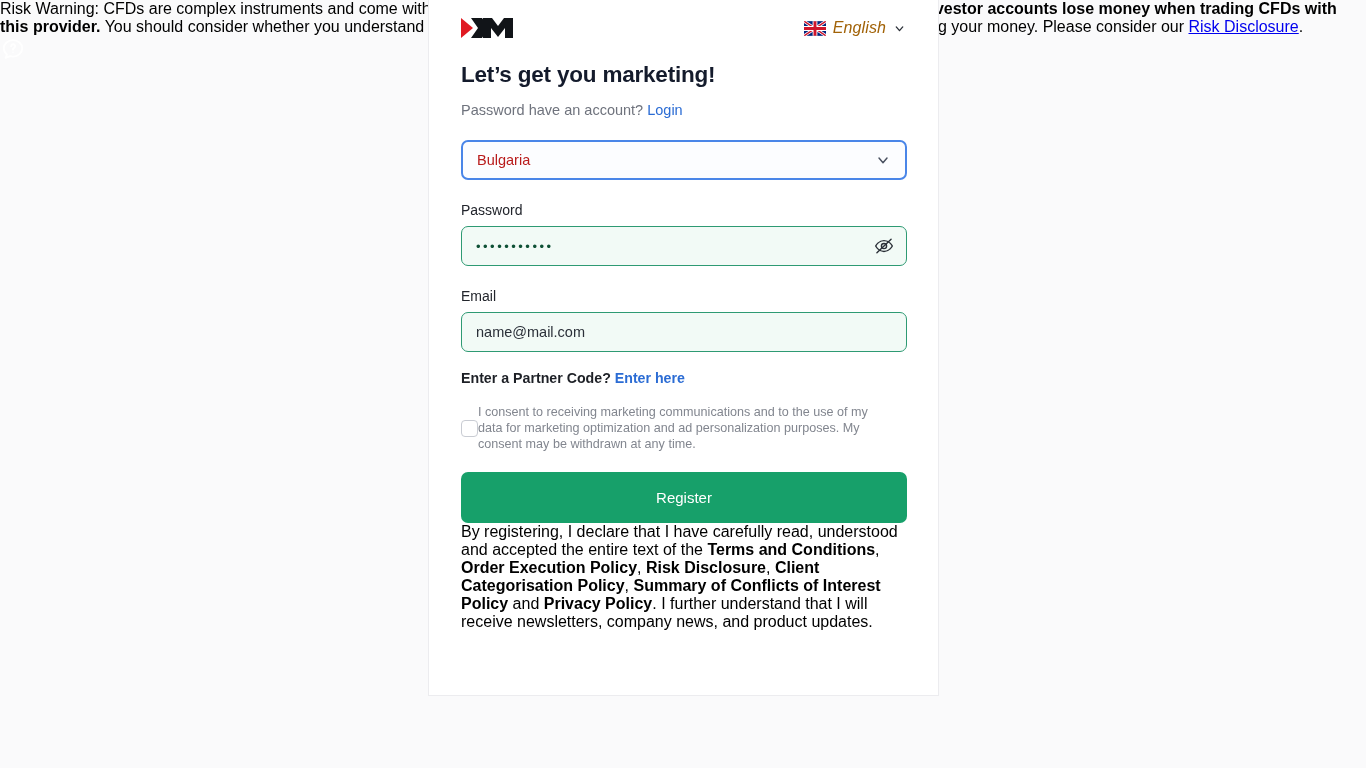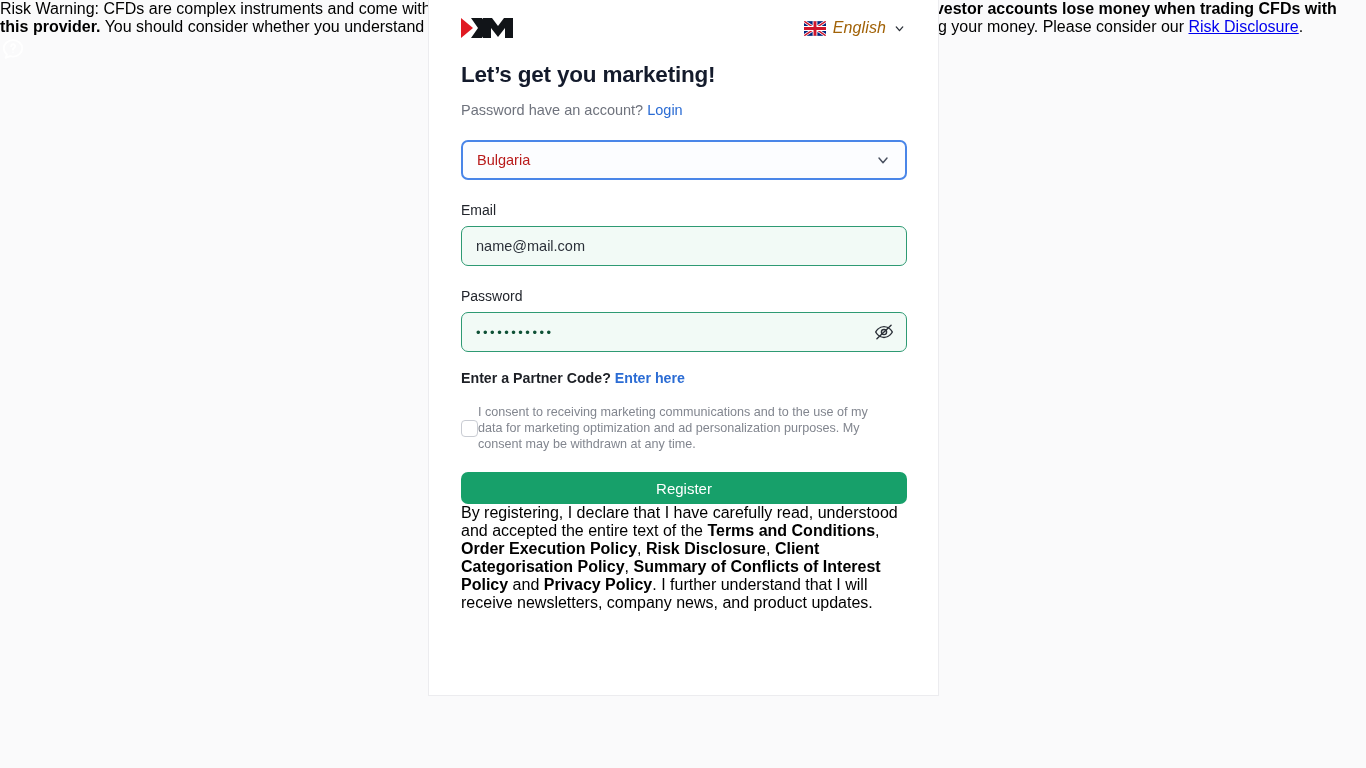--- a/index.html
+++ b/index.html
@@ -137,21 +137,21 @@
     font-size: 12.6px;
     line-height: 16px;
     color: #82868f;
     max-width: 400px;
   }
 
   
   .btn-register {
     margin-top: 20px;
     width: 446px;
-    height: 32px;
+    height: 51px;
     background: #17a06a;
     border: none;
     border-radius: 7px;
     color: #ffffff;
     font-size: 15px;
     font-family: "Liberation Sans", sans-serif;
     cursor: pointer;
   }</style>
 </head>
 <body>
@@ -194,45 +194,45 @@
       <a class="link" href="#">Login</a>
     </div>
 
     
     <div class="field">
       <div class="control select">
         <span>Bulgaria</span>
         <svg width="16" height="16" viewBox="0 0 24 24" fill="none" stroke="#4a5160" stroke-width="2.2" stroke-linecap="round" stroke-linejoin="round">
           <polyline points="6,9 12,16 18,9"></polyline>
         </svg>
-      </div>
-    </div>
-
-    
-    <div class="field">
-      <label class="field-label">Email</label>
-      <div class="control valid">
-        <span>name@mail.com</span>
       </div>
     </div>
 
     
     <div class="field">
       <label class="field-label">Password</label>
       <div class="control valid pw">
         <span class="dots">•••••••••••</span>
         <svg class="eye" width="20" height="20" viewBox="0 0 24 24" fill="none" stroke="#2b3038" stroke-width="1.7" stroke-linecap="round" stroke-linejoin="round">
           <path d="M2 12s3.6-6.5 10-6.5S22 12 22 12s-3.6 6.5-10 6.5S2 12 2 12z"></path>
           <circle cx="12" cy="12" r="3.1"></circle>
           <line x1="3.5" y1="20" x2="20.5" y2="4"></line>
         </svg>
       </div>
     </div>
 
     
+    <div class="field">
+      <label class="field-label">Email</label>
+      <div class="control valid">
+        <span>name@mail.com</span>
+      </div>
+    </div>
+
+    
     <div class="partner">
       <span>Enter a Partner Code?</span>
       <a class="link" href="#">Enter here</a>
     </div>
 
     
     <div class="consent">
       <div class="checkbox"></div>
       <div class="consent-text">I consent to receiving marketing communications and to the use of my data for marketing optimization and ad personalization purposes. My consent may be withdrawn at any time.</div>
     </div>

